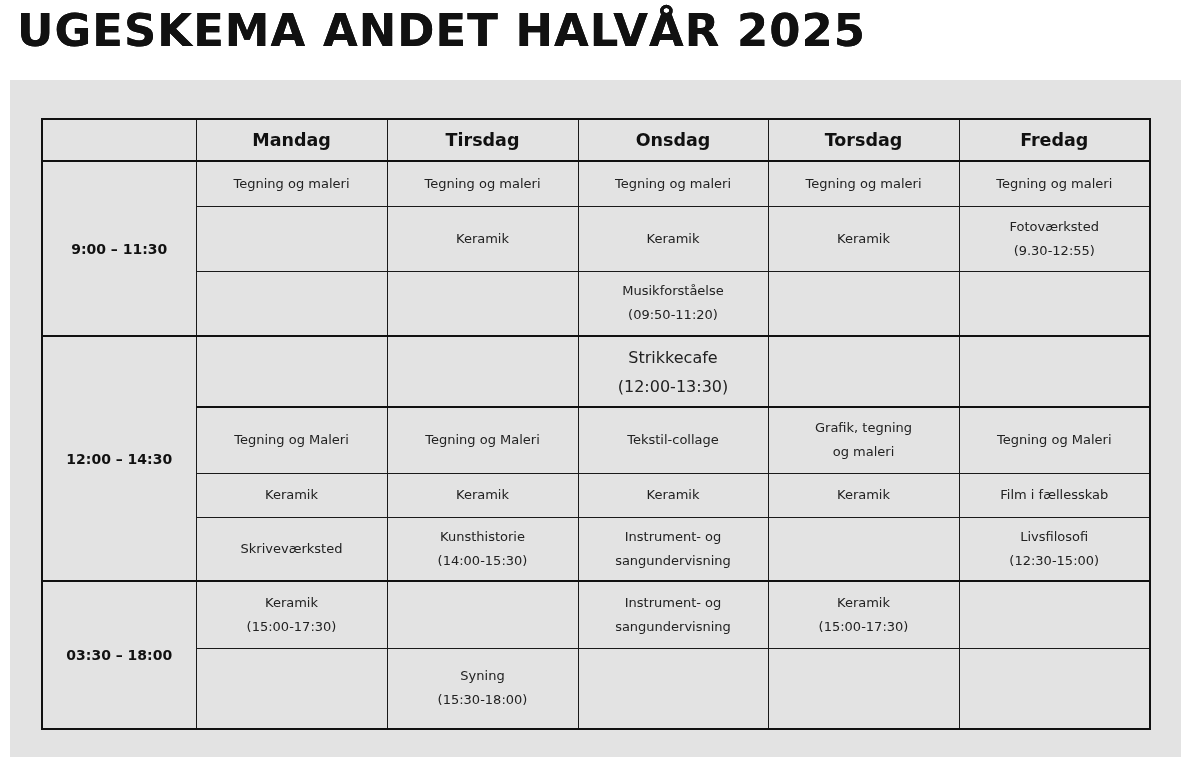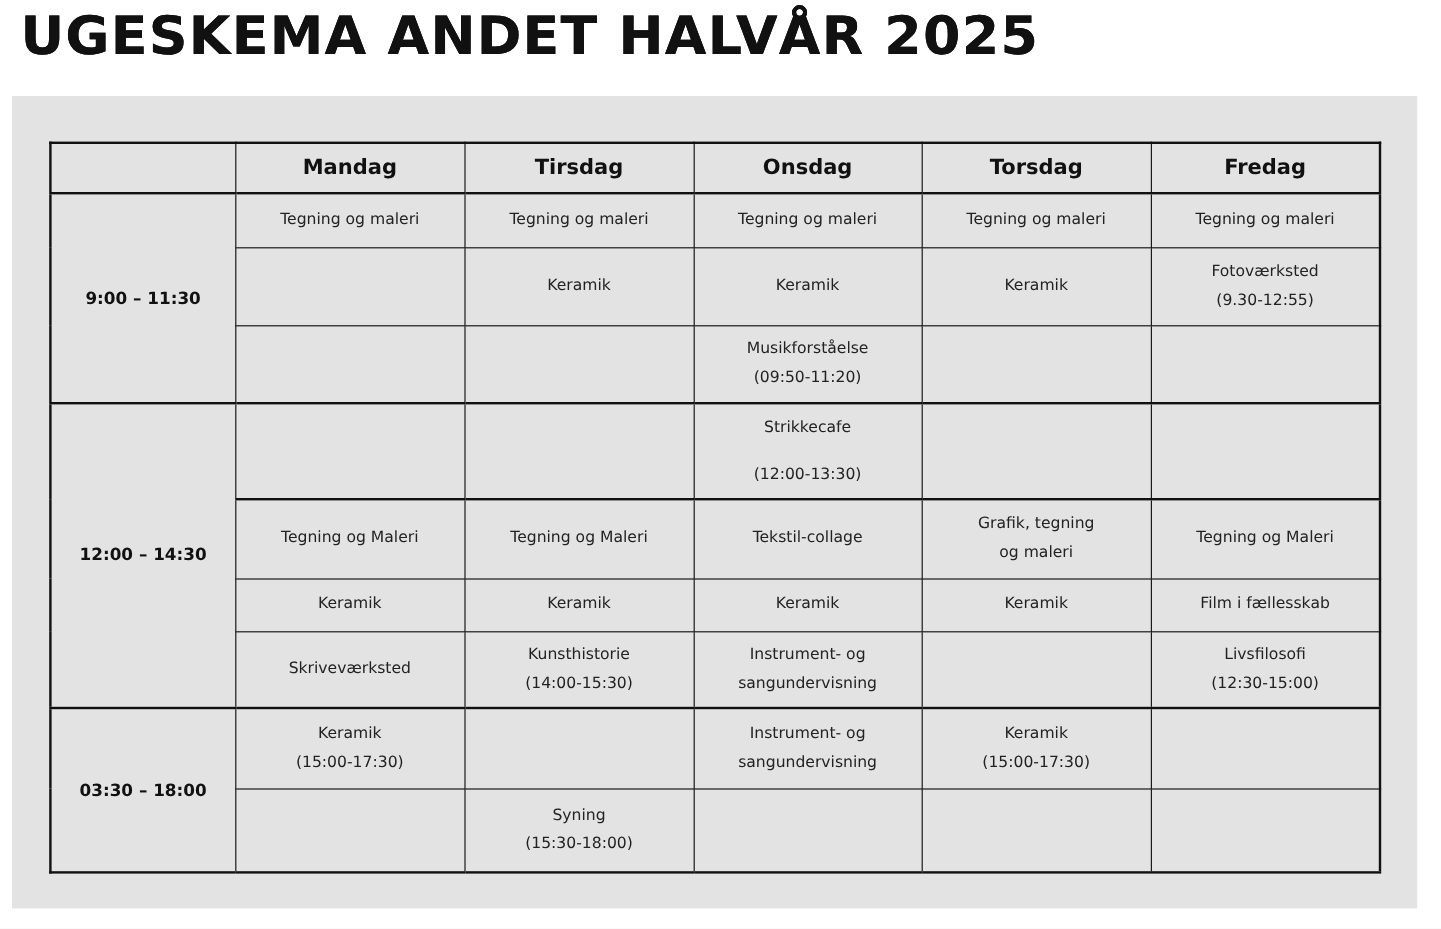--- a/index.html
+++ b/index.html
@@ -86,21 +86,21 @@
       <td class="cell-text">Musikforståelse
 (09:50-11:20)</td>
       <td class="cell-text"></td>
       <td class="cell-text"></td>
     </tr>
 
     <tr class="bt" style="height:71px">
       <td rowspan="4" class="time">12:00 – 14:30</td>
       <td class="cell-text"></td>
       <td class="cell-text"></td>
-      <td class="cell-text" style="font-size:13px; line-height:39px">Strikkecafe
+      <td class="cell-text" style="font-size:16px; line-height:29px">Strikkecafe
 (12:00-13:30)</td>
       <td class="cell-text"></td>
       <td class="cell-text"></td>
     </tr>
     <tr class="bt" style="height:66px">
       <td class="cell-text">Tegning og Maleri</td>
       <td class="cell-text">Tegning og Maleri</td>
       <td class="cell-text">Tekstil-collage</td>
       <td class="cell-text">Grafik, tegning
 og maleri</td>
@@ -128,21 +128,21 @@
       <td rowspan="2" class="time">03:30 – 18:00</td>
       <td class="cell-text">Keramik
 (15:00-17:30)</td>
       <td class="cell-text"></td>
       <td class="cell-text">Instrument- og
 sangundervisning</td>
       <td class="cell-text">Keramik
 (15:00-17:30)</td>
       <td class="cell-text"></td>
     </tr>
-    <tr class="outer-b" style="height:70px">
+    <tr class="outer-b" style="height:81px">
       <td class="cell-text"></td>
       <td class="cell-text">Syning
 (15:30-18:00)</td>
       <td class="cell-text"></td>
       <td class="cell-text"></td>
       <td class="cell-text"></td>
     </tr>
   </tbody>
 </table>
 

